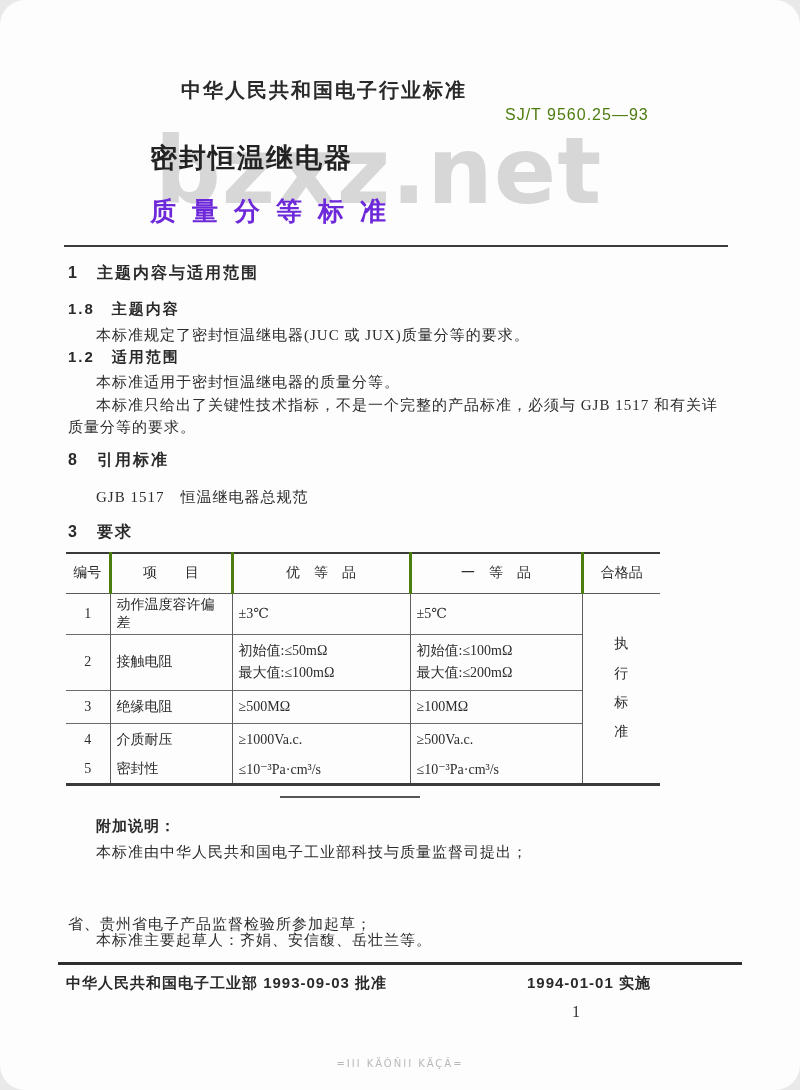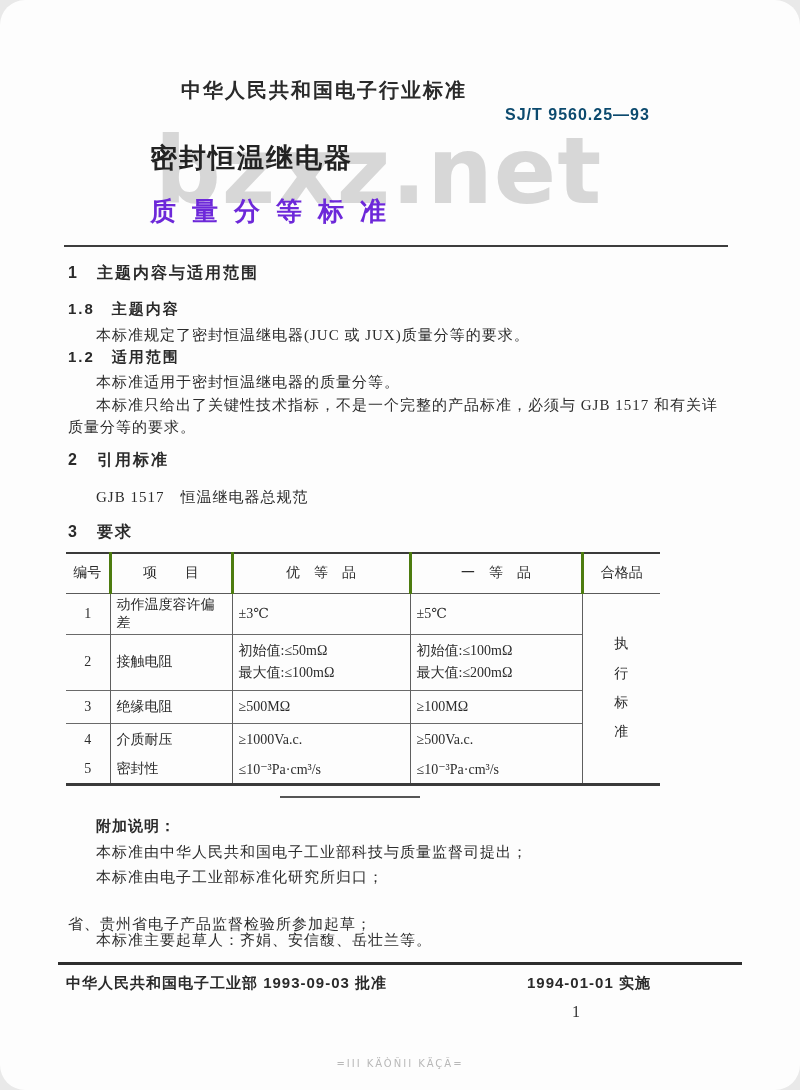--- a/index.html
+++ b/index.html
@@ -6,22 +6,22 @@
   html,body { background:#e9e9e9; }
   #page {
     position:relative; width:800px; height:1090px; margin:0 auto;
     background:#fdfdfd; overflow:hidden; color:#262626;
     font-family:"Liberation Serif","DejaVu Serif",serif;
     border-radius:25px;
   }
   .abs { position:absolute; }
   .cjk-head { font-family:"Liberation Sans","DejaVu Sans",sans-serif; font-weight:700; }
   .doc-type { left:181px; top:77px; font-size:20px; letter-spacing:2px; color:#2a2a2a; }
-  .std-number { left:505px; top:106px; font-size:16px; font-weight:700; letter-spacing:1px;
-                font-family:"Liberation Sans","DejaVu Sans",sans-serif; color:#0c4a6e; }
+  .std-number { left:505px; top:106px; font-size:16px; font-weight:400; letter-spacing:1px;
+                font-family:"Liberation Sans","DejaVu Sans",sans-serif; color:#4d7c0f; }
   .watermark-main { left:155px; top:118px; font-size:92px; font-weight:800; letter-spacing:1px;
                     font-family:"DejaVu Sans",sans-serif; color:#cbcbcb; opacity:.75; z-index:1; }
   .title-block { left:150px; top:140px; width:390px; text-align:left; z-index:2; }
   .title-line1 { font-size:27px; letter-spacing:2px; color:#232323; }
   .title-line2 { font-size:26px; letter-spacing:16px; margin-top:18px; color:#6d28d9; }
   .rule { background:#3d3d3d; }
   .h-sec { font-size:16px; letter-spacing:2px; color:#2a2a2a; }
   .body-txt { font-size:15px; letter-spacing:1px; color:#2c2c2c; }
   .sub-head { font-size:15px; font-weight:700; letter-spacing:2px; color:#2a2a2a;
               font-family:"Liberation Sans","DejaVu Sans",sans-serif; }
@@ -77,21 +77,21 @@
   <div class="abs rule" style="left:64px; top:245px; width:664px; height:2px;"></div>
 
   <div class="abs h-sec cjk-head" style="left:68px; top:263px;">1　主题内容与适用范围</div>
   <div class="abs sub-head" style="left:68px; top:300px;">1.8　主题内容</div>
   <div class="abs body-txt" style="left:96px; top:326px;">本标准规定了密封恒温继电器(JUC 或 JUX)质量分等的要求。</div>
   <div class="abs sub-head" style="left:68px; top:348px;">1.2　适用范围</div>
   <div class="abs body-txt" style="left:96px; top:373px;">本标准适用于密封恒温继电器的质量分等。</div>
   <div class="abs body-txt" style="left:96px; top:396px;">本标准只给出了关键性技术指标，不是一个完整的产品标准，必须与 GJB 1517 和有关详</div>
   <div class="abs body-txt" style="left:68px; top:418px;">质量分等的要求。</div>
 
-  <div class="abs h-sec cjk-head" style="left:68px; top:450px;">2　引用标准</div>
+  <div class="abs h-sec cjk-head" style="left:68px; top:450px;">8　引用标准</div>
   <div class="abs body-txt" style="left:96px; top:488px;">GJB 1517　恒温继电器总规范</div>
 
   <div class="abs h-sec cjk-head" style="left:68px; top:522px;">3　要求</div>
 
   <table class="spec">
     <colgroup>
       <col class="c-no">
         <col class="c-item">
         <col class="c-prem">
         <col class="c-first">
@@ -147,21 +147,20 @@
         <td class="v">≤10⁻³Pa·cm³/s</td>
         <td class="v">≤10⁻³Pa·cm³/s</td>
       </tr>
     </tbody>
   </table>
 
   <div class="abs rule" style="left:280px; top:796px; width:140px; height:2px; background:#555;"></div>
 
   <div class="abs notes-head" style="left:96px; top:817px;">附加说明：</div>
   <div class="abs body-txt" style="left:96px; top:843px;">本标准由中华人民共和国电子工业部科技与质量监督司提出；</div>
-  <div class="abs body-txt" style="left:96px; top:868px;">本标准由电子工业部标准化研究所归口；</div>
   <div class="abs body-txt" style="left:68px; top:915px;">省、贵州省电子产品监督检验所参加起草；</div>
   <div class="abs body-txt" style="left:96px; top:931px;">本标准主要起草人：齐娟、安信馥、岳壮兰等。</div>
 
   <div class="abs rule" style="left:58px; top:962px; width:684px; height:3px; background:#2e2e2e;"></div>
   <div class="abs foot-txt" style="left:66px; top:974px;">中华人民共和国电子工业部 1993-09-03 批准</div>
   <div class="abs foot-txt" style="left:527px; top:974px;">1994-01-01 实施</div>
   <div class="abs page-num" style="left:572px; top:1003px;">1</div>
   <div class="abs bottom-mark" style="left:300px; top:1058px; width:200px; text-align:center;">=III KÄÒÑII KÄÇÃ=</div>
 
 </div>

